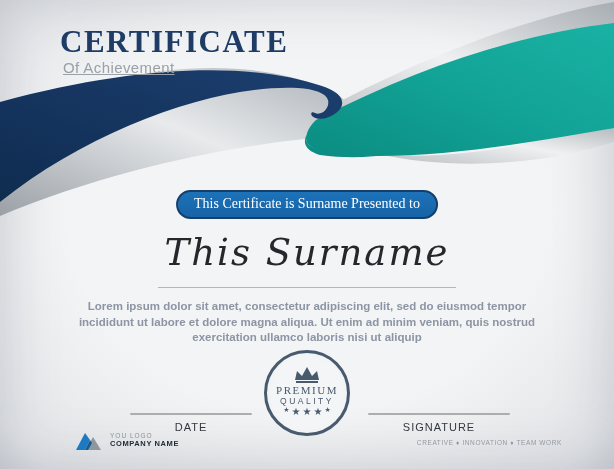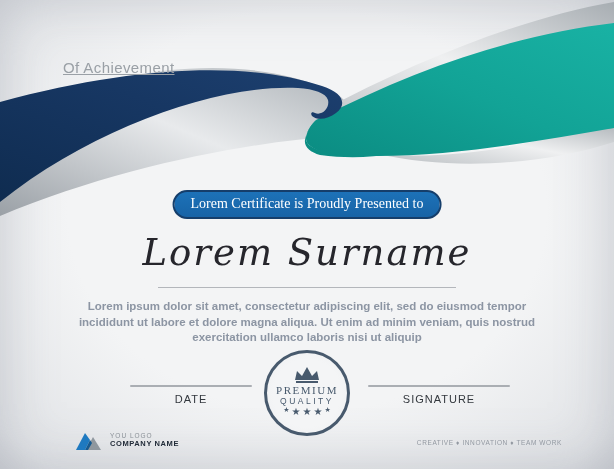--- a/index.html
+++ b/index.html
@@ -53,21 +53,21 @@
     display:flex;flex-direction:column;align-items:center;justify-content:center;
     color:#485a6d;z-index:3;
   }
   .badge .crown{margin-top:-2px;line-height:0;}
   .badge .premium{font-family:"Liberation Serif",serif;font-size:11px;letter-spacing:1.5px;margin-top:1px;}
   .badge .quality{font-family:Liberation Sans, sans-serif;font-size:8.5px;letter-spacing:2.5px;margin-top:0px;}
   .stars{display:flex;align-items:center;gap:2px;margin-top:1px;}
   .stars span{font-size:10px;line-height:10px;color:#485a6d;}
   .stars span:first-child,.stars span:last-child{font-size:7px;transform:translateY(-2px);}
   
-  .sign-group{display:flex;flex-direction:column;align-items:center;}
+  .sign-group{display:flex;flex-direction:column;align-items:center;margin-top:28px;}
   .g-date{left:130px;top:385px;width:122px;}
   .g-sig{left:368px;top:385px;width:142px;}
   .sign-line{width:100%;height:2px;background:#aaaeb3;border-radius:1px;}
   .sign-label{margin-top:6px;font-size:11px;letter-spacing:1px;color:#33383e;}
   
   .logo{left:74px;top:431px;display:flex;align-items:center;gap:6px;}
   .logo-text{display:flex;flex-direction:column;line-height:1.15;}
   .logo-top{font-size:6.5px;letter-spacing:1px;color:#8a9097;}
   .logo-bottom{font-size:7.5px;font-weight:bold;letter-spacing:.6px;color:#222c39;}
   
@@ -106,25 +106,26 @@
 
     <path fill="url(#silverR)" d="M320,112 C420,58 530,16 614,2 L614,30 C520,48 420,94 345,136 C335,130 324,121 320,112 Z"></path>
     <path fill="url(#silverR)" d="M614,118 C530,148 450,160 378,154 C458,172 550,163 614,142 Z"></path>
 
     <path fill="url(#tealG)" d="M316,120 C311,126 306,133 305,140 C304,147 310,152 320,155 C430,170 520,108 614,23 L614,128 C500,135 410,152 330,152 C312,150 305,144 306,137 C307,131 311,125 316,120 Z"></path>
     <path fill="url(#tealG)" d="M316,120 C420,66 520,34 614,23 L614,128 C520,144 420,162 330,154 C312,150 305,144 306,137 C308,129 311,125 316,120 Z"></path>
 
     <path fill="url(#navyG)" d="M0,102 C140,64 252,62 322,86 C344,93 347,105 336,113 C328,119 318,121 312,116 C310,113 312,111 315,113 C322,116 330,108 328,100 C326,93 314,89 298,88 C220,84 95,126 0,202 Z"></path>
   </svg>
 
+  <div class="abs title">CERTIFICATE</div>
   <div class="abs subtitle">Of Achievement</div>
 
-  <div class="abs banner">Lorem Certificate is Proudly Presented to</div>
+  <div class="abs banner">This Certificate is Surname Presented to</div>
 
-  <div class="abs name">Lorem Surname</div>
+  <div class="abs name">This Surname</div>
   <div class="abs name-underline"></div>
 
   <div class="abs body-text">Lorem ipsum dolor sit amet, consectetur adipiscing elit, sed do eiusmod tempor incididunt ut labore et dolore magna aliqua. Ut enim ad minim veniam, quis nostrud exercitation ullamco laboris nisi ut aliquip</div>
 
   <div class="abs badge">
     <span class="crown">
       <svg width="26" height="16" viewBox="0 0 26 16">
         <path fill="#485a6d" d="M1,13 L3,4 L8,9 L13,0 L18,9 L23,4 L25,13 Z"></path>
         <rect x="2" y="14" width="22" height="2" fill="#485a6d"></rect>
       </svg>

